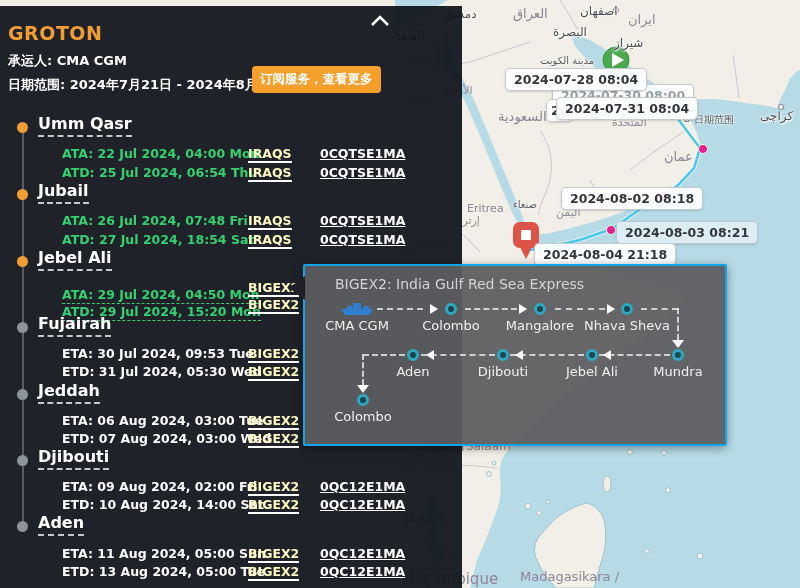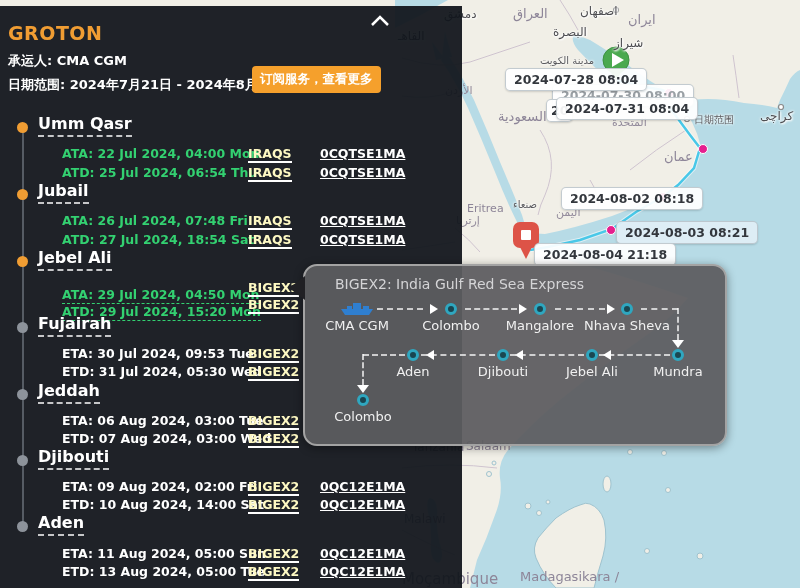--- a/index.html
+++ b/index.html
@@ -43,21 +43,21 @@
   .prow { position:absolute; left:62px; width:338px; height:17px; font-size:12.5px; font-weight:700; white-space:nowrap; }
   .ptime { position:absolute; left:0; }
   .ptime.actual { color:#33D171; }
   .ptime.est { color:#fff; }
   .ptime.hl { border-bottom:1px dashed #33D171; padding-bottom:1px;margin-top:7px; }
   .pcode { position:absolute; left:186px; color:#fef9c3; border-bottom:2px solid #fff; cursor:pointer; }
   .pvoy { position:absolute; left:258px; color:#fff;text-decoration:underline; }
 
   
   .popup { position:absolute; left:303px; top:264px; width:424px; height:182px; z-index:20;
-           background:rgba(92,92,96,.94); border:2px solid #a3a3a3; border-radius:14px;
+           background:rgba(92,92,96,.94); border:2px solid #0ea5e9; border-radius:2px;
            box-shadow:0 2px 10px rgba(0,0,0,.4); color:#efefef; }
   .popup-anchor { position:absolute; left:-16px; top:10px; width:0; height:0;
                   border-top:12px solid transparent; border-bottom:12px solid transparent;
                   border-right:16px solid #202024; }
   .popup-title { position:absolute; left:30px; top:10px; font-size:14px; color:#d4d4d6; }
   .node { position:absolute; width:12px; height:12px; border-radius:50%;
           border:3px solid #2fa7c0; background:rgba(14,66,78,.85); }
   .nlabel { position:absolute; width:100px; text-align:center; font-size:13px; color:#f0f0f0; white-space:nowrap; }
   .dash-h { position:absolute; border-top:2px dashed rgba(255,255,255,.7); height:0; }
   .dash-v { position:absolute; border-left:2px dashed rgba(255,255,255,.7); width:0; }

